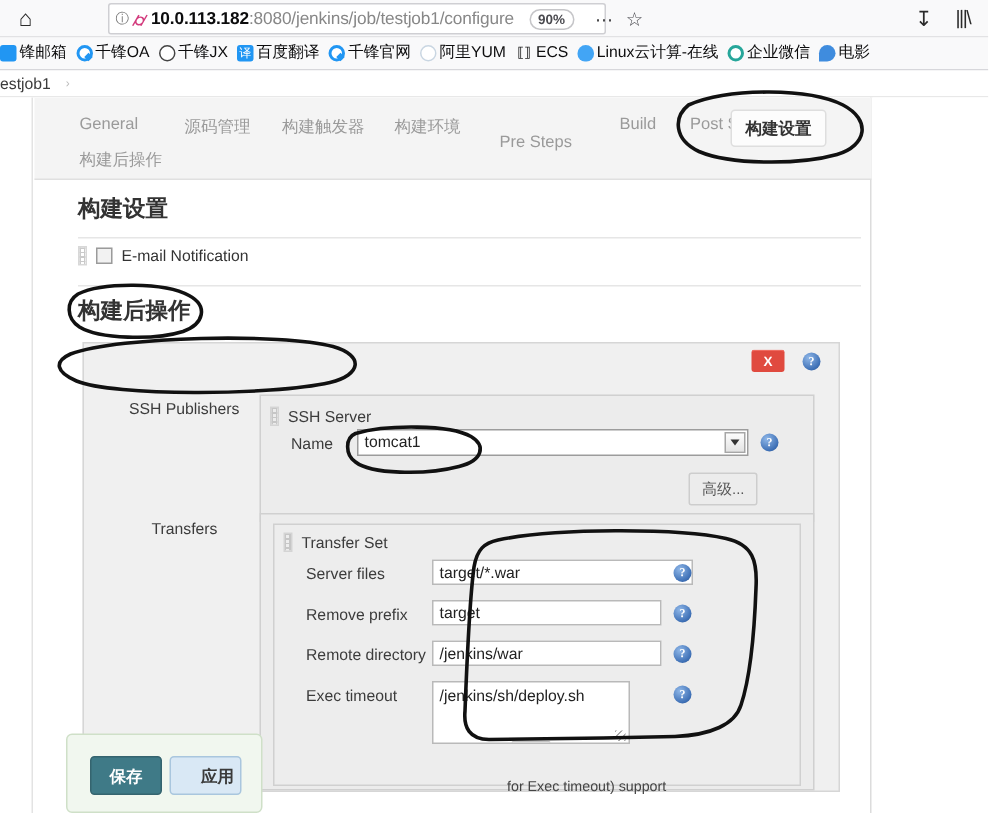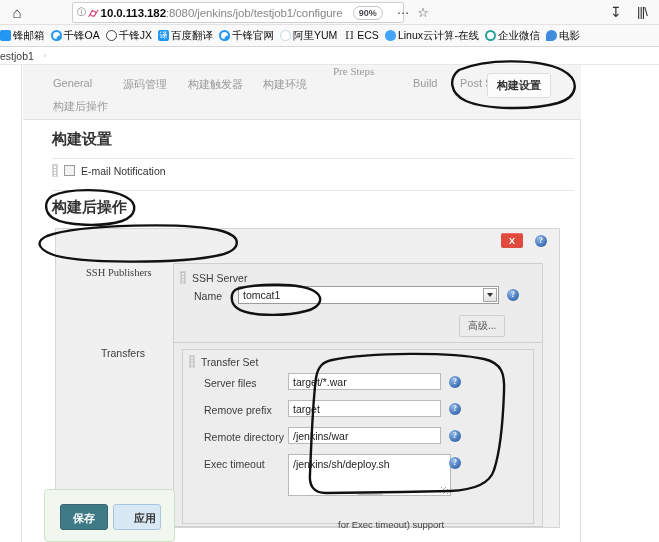--- a/index.html
+++ b/index.html
@@ -288,21 +288,21 @@
   <div class="page-white"></div>
   <div class="left-gutter"></div>
   <div class="content-col"></div>
   <div class="right-col"></div>
 
   <div class="tabbar">
     <span class="tab" style="left:30px; top:12px;">General</span>
     <span class="tab" style="left:100px;top:12px;">源码管理</span>
     <span class="tab" style="left:165px;top:12px;">构建触发器</span>
     <span class="tab" style="left:240px;top:12px;">构建环境</span>
-    <span class="tab" style="left:310px;top:0;font-family:Liberation Serif, serif;">Pre Steps</span>
+    <span class="tab" style="left:310px;top:24px;">Pre Steps</span>
     <span class="tab" style="left:390px;top:12px;">Build</span>
     <span class="tab" style="left:437px;top:12px;">Post Steps</span>
     <span class="tab-active" style="left:464px;top:8px;">构建设置</span>
     <span class="tab" style="left:30px; top:34px;">构建后操作</span>
   </div>
 
   <div class="sec-title" style="left:52px; top:130px;">构建设置</div>
   <div class="hr-line" style="left:52px; top:158px; width:522px;"></div>
 
   <div class="chk-row" style="left:52px; top:164px;">
@@ -311,21 +311,21 @@
     <span class="chk-label">E-mail Notification</span>
   </div>
   <div class="hr-line" style="left:52px; top:190px; width:522px;"></div>
 
   <div class="sec-title" style="left:52px; top:198px;">构建后操作</div>
 
   <div class="ssh-panel">
     <div class="xbtn">X</div>
     <span class="help-ico" style="position:absolute; right:12px; top:6px;">?</span>
 
-    <div class="inner-label" style="left:30px; top:38px;font-family:Liberation Serif, serif;">SSH Publishers</div>
+    <div class="inner-label" style="left:30px; top:38px;">SSH Publishers</div>
 
     <div class="inner-box" style="left:117px; top:34px; width:370px; height:85px;"></div>
     <div class="panel-head" style="left:124px; top:42px;">
       <span class="grip"></span>
       <span class="inner-label" style="position:static;">SSH Server</span>
     </div>
     <div class="field-label" style="left:138px; top:61px;text-align:right;">Name</div>
     <div class="select-input" style="left:182px; top:57px; width:261px;">
       <span>tomcat1</span>
       <span class="select-arrow">
@@ -338,33 +338,33 @@
     <div class="inner-label" style="left:45px; top:118px;">Transfers</div>
     <div class="inner-box" style="left:117px; top:113px; width:370px; height:185px;"></div>
     <div class="inner-box" style="left:126px; top:120px; width:352px; height:175px; background:#ededed;"></div>
 
     <div class="panel-head" style="left:133px; top:126px;">
       <span class="grip"></span>
       <span class="inner-label" style="position:static;">Transfer Set</span>
     </div>
 
     <div class="field-label" style="left:148px; top:148px;">Server files</div>
-    <div class="txt-input" style="left:232px; top:144px; width:153px;"><span>target/*.war</span></div>
+    <div class="txt-input" style="left:232px; top:144px; width:174px;"><span>target/*.war</span></div>
     <span class="help-ico" style="position:absolute; left:393px; top:147px;">?</span>
 
     <div class="field-label" style="left:148px; top:175px;">Remove prefix</div>
     <div class="txt-input" style="left:232px; top:171px; width:153px;"><span>target</span></div>
     <span class="help-ico" style="position:absolute; left:393px; top:174px;">?</span>
 
     <div class="field-label" style="left:148px; top:202px;">Remote directory</div>
     <div class="txt-input" style="left:232px; top:198px; width:153px;"><span>/jenkins/war</span></div>
     <span class="help-ico" style="position:absolute; left:393px; top:201px;">?</span>
 
     <div class="field-label" style="left:148px; top:229px;">Exec timeout</div>
-    <div class="textarea-input" style="left:232px; top:225px; width:163px; height:42px;">
+    <div class="textarea-input" style="left:232px; top:225px; width:132px; height:42px;">
       <span>/jenkins/sh/deploy.sh</span>
       <span class="ta-grip"></span>
       <span class="ta-handle"></span>
     </div>
     <span class="help-ico" style="position:absolute; left:393px; top:228px;">?</span>
 
     <div class="hint" style="left:282px; top:276px;">
       <br>
       <span>for Exec timeout) support</span><br>
       

